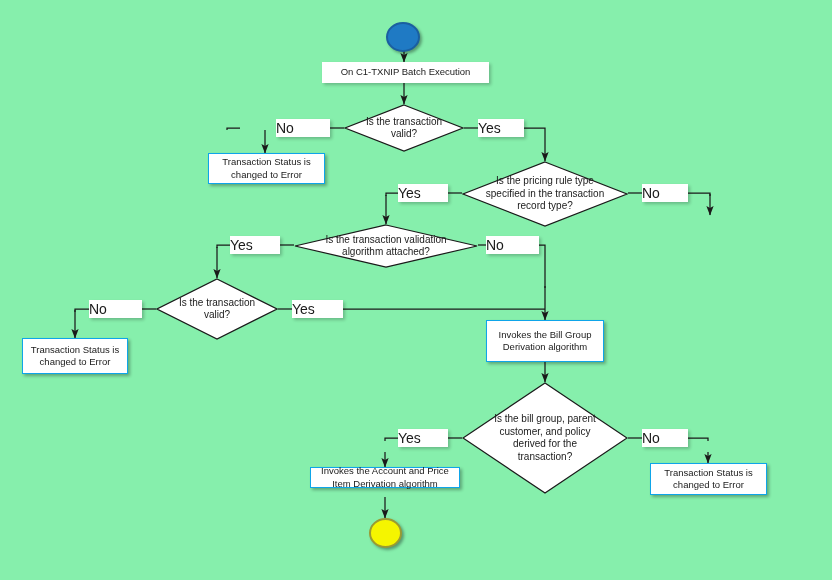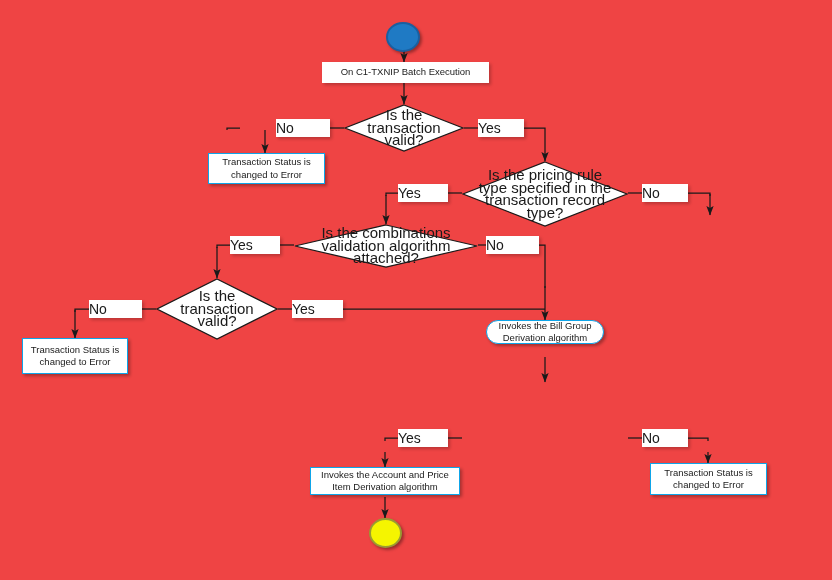--- a/index.html
+++ b/index.html
@@ -8,21 +8,21 @@
     padding: 0;
     background: #ffffff;
   }
   body {
     font-family: "Liberation Sans", sans-serif;
   }
   #canvas {
     position: relative;
     width: 832px;
     height: 580px;
-    background: #ef4444;
+    background: #86efac;
     overflow: hidden;
   }
 
   
   .node-circle {
     position: absolute;
     border-radius: 50%;
     box-sizing: border-box;
     box-shadow: 2px 2px 3px rgba(0,0,0,0.35);
   }
@@ -66,21 +66,21 @@
     inset: 0;
   }
   .node-diamond .dlabel {
     position: absolute;
     inset: 0;
     display: flex;
     align-items: center;
     justify-content: center;
     text-align: center;
     color: #1a1a1a;
-    font-size: 15px;
+    font-size: 10px;
     line-height: 12.5px;
     padding: 0 14px;
     box-sizing: border-box;
     pointer-events: none;
   }
 
   
   .edge-label {
     position: absolute;
     box-sizing: border-box;
@@ -199,40 +199,46 @@
       <polygon points="83,1 165,33 83,65 1,33" fill="#ffffff" stroke="#1a1a1a" stroke-width="1.25"></polygon>
     </svg>
     <div class="dlabel">Is the pricing rule type specified in the transaction record type?</div>
   </div>
 
 
   <div class="node-diamond" style="left:294px; top:224px; width:184px; height:44px;">
     <svg class="dshape" viewBox="0 0 184 44" xmlns="http://www.w3.org/2000/svg">
       <polygon points="92,1 183,22 92,43 1,22" fill="#ffffff" stroke="#1a1a1a" stroke-width="1.25"></polygon>
     </svg>
-    <div class="dlabel" style="padding:0 24px;">Is the combinations validation algorithm attached?</div>
+    <div class="dlabel" style="padding:0 24px;">Is the transaction validation algorithm attached?</div>
   </div>
 
   <div class="node-diamond" style="left:156px; top:278px; width:122px; height:62px;">
     <svg class="dshape" viewBox="0 0 122 62" xmlns="http://www.w3.org/2000/svg">
       <polygon points="61,1 121,31 61,61 1,31" fill="#ffffff" stroke="#1a1a1a" stroke-width="1.25"></polygon>
     </svg>
     <div class="dlabel" style="padding:0 16px;">Is the transaction valid?</div>
   </div>
 
   <div class="node-box" style="left:22px; top:338px; width:106px; height:36px;">
     <span>Transaction Status is changed to Error</span>
   </div>
 
-  <div class="node-box" style="left:486px; top:320px; width:118px; height:24px;border-radius:17px;">
+  <div class="node-box" style="left:486px; top:320px; width:118px; height:42px;">
     <span>Invokes the Bill Group Derivation algorithm</span>
   </div>
 
-
-  <div class="node-box" style="left:310px; top:467px; width:150px; height:28px;">
+  <div class="node-diamond" style="left:462px; top:382px; width:166px; height:112px;">
+    <svg class="dshape" viewBox="0 0 166 112" xmlns="http://www.w3.org/2000/svg">
+      <polygon points="83,1 165,56 83,111 1,56" fill="#ffffff" stroke="#1a1a1a" stroke-width="1.25"></polygon>
+    </svg>
+    <div class="dlabel" style="padding:0 26px;">Is the bill group, parent customer, and policy derived for the transaction?</div>
+  </div>
+
+  <div class="node-box" style="left:310px; top:467px; width:150px; height:21px;">
     <span>Invokes the Account and Price Item Derivation algorithm</span>
   </div>
 
   <div class="node-box" style="left:650px; top:463px; width:117px; height:32px;">
     <span>Transaction Status is changed to Error</span>
   </div>
 
   <div class="node-circle end" style="left:369px; top:518px; width:33px; height:30px;"></div>
 
   <div class="edge-label" style="left:276px; top:119px; width:54px; height:18px;">

